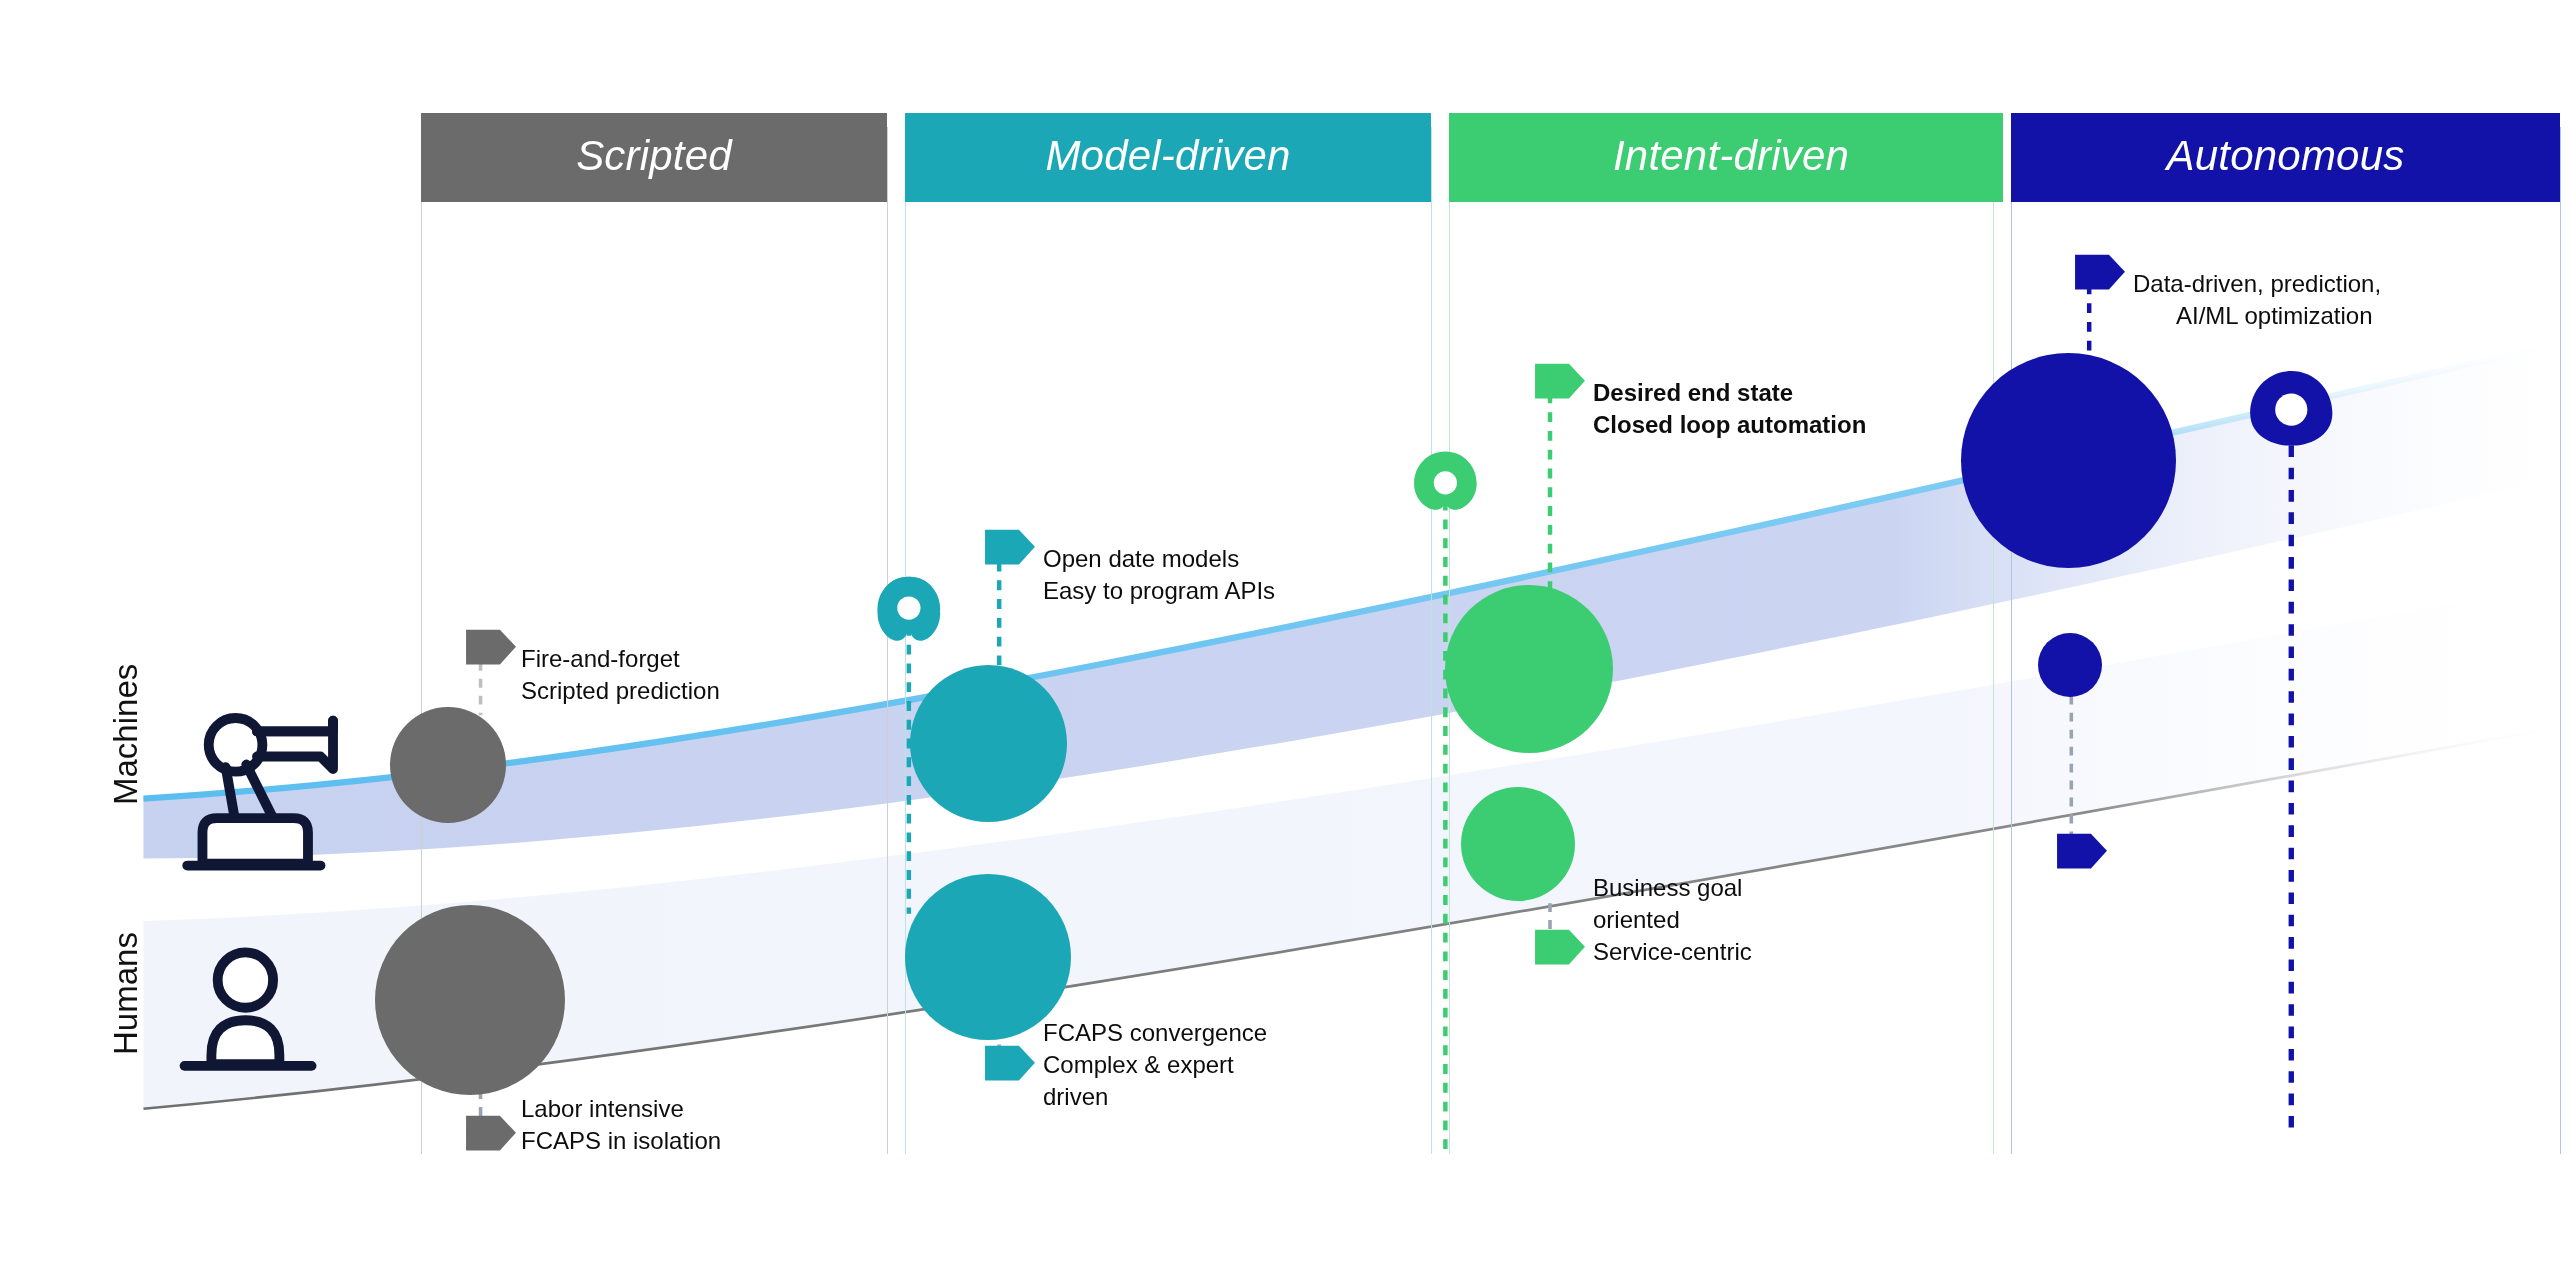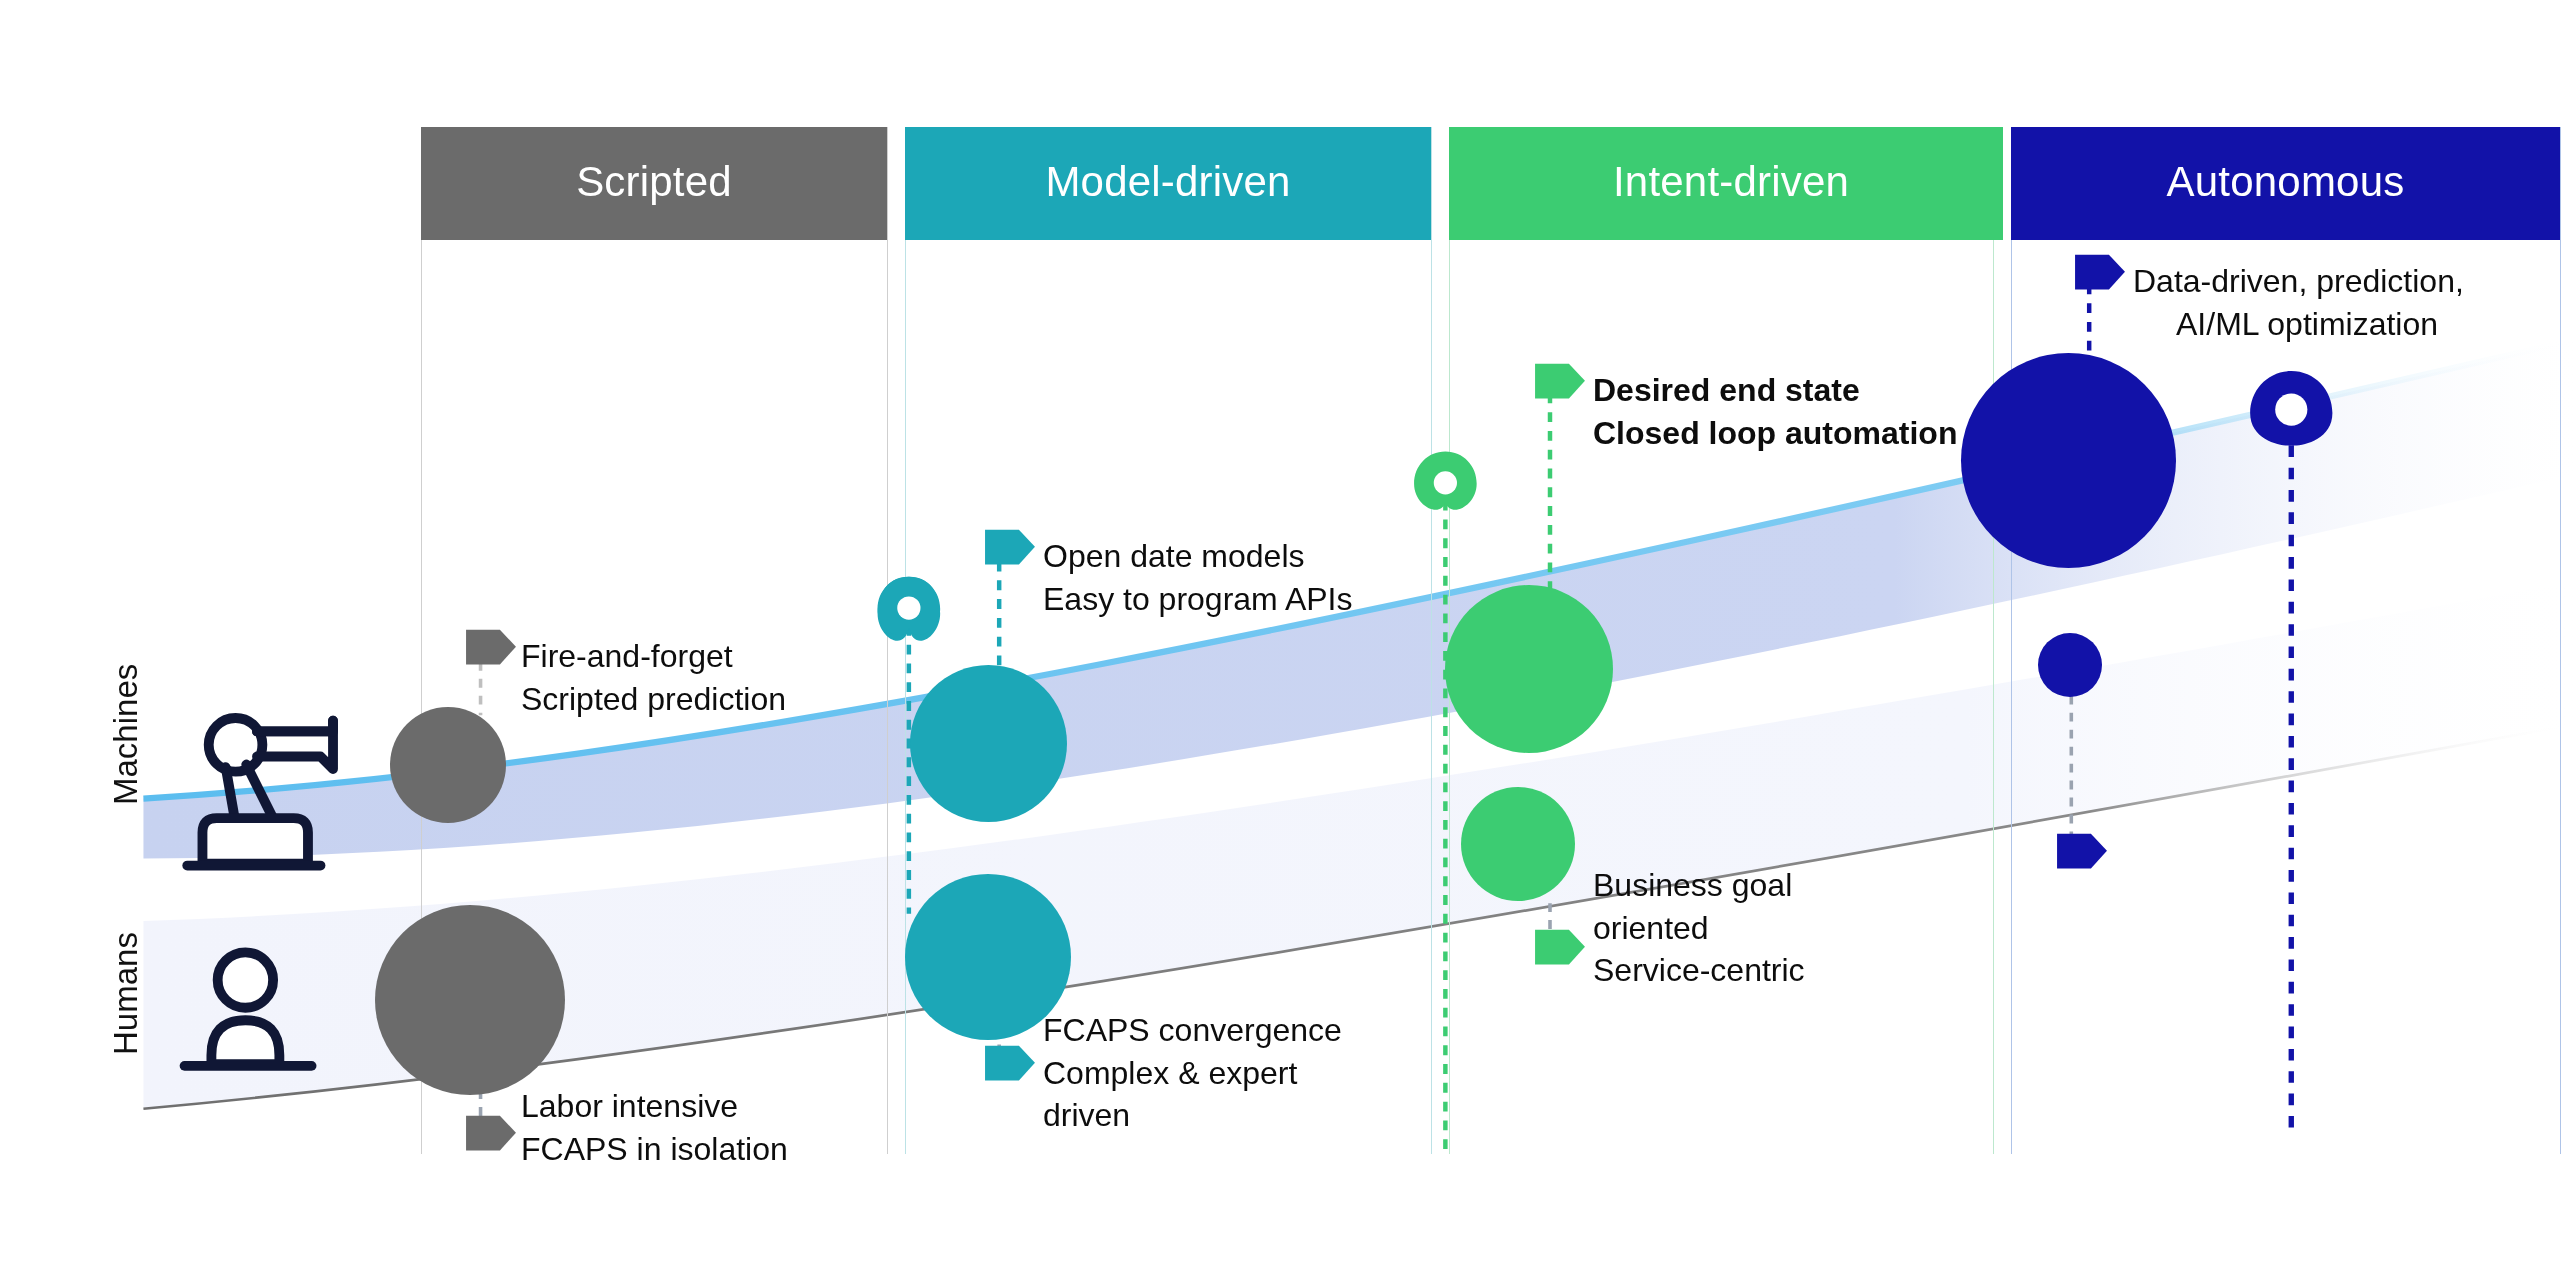--- a/index.html
+++ b/index.html
@@ -13,34 +13,34 @@
   #connectors{z-index:3;}
   #bubbles{z-index:4;}
   #icons{z-index:5;}
   #labels{z-index:6;}
   #headers{z-index:7;}
 
   
   .col-line{position:absolute;top:127px;width:0.9px;height:1027px;}
 
   
-  .hdr{position:absolute;top:127px;height:113px;display:flex;align-items:center;
+  .hdr{position:absolute;top:113px;height:89px;display:flex;align-items:center;
        justify-content:center;color:#ffffff;font-weight:400;letter-spacing:0.2px;
-       font-size:42px;line-height:1;}
+       font-size:42px;line-height:1;font-style:italic;}
   .hdr span{display:block;transform:translateY(-1.8px);}
 
   
   .axis-label{position:absolute;font-size:33px;color:#111;white-space:nowrap;
               transform-origin:0 0;transform:rotate(-90deg);}
 
   
   .flagwrap{position:absolute;}
 
   
-  .note{position:absolute;font-size:32px;line-height:1.33;color:#0d0d0d;white-space:pre-line;}
+  .note{position:absolute;font-size:24px;line-height:1.33;color:#0d0d0d;white-space:pre-line;margin-top:8px;}
   .note.r{text-align:left;}
 
   
   .bub{position:absolute;border-radius:50%;}
 </style>
 </head>
 <body>
 
 <div id="stage">
 

